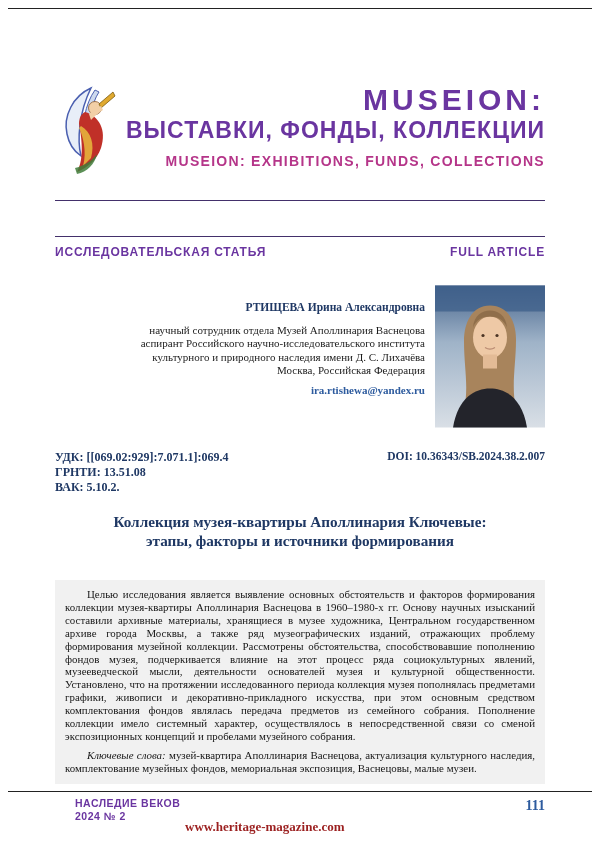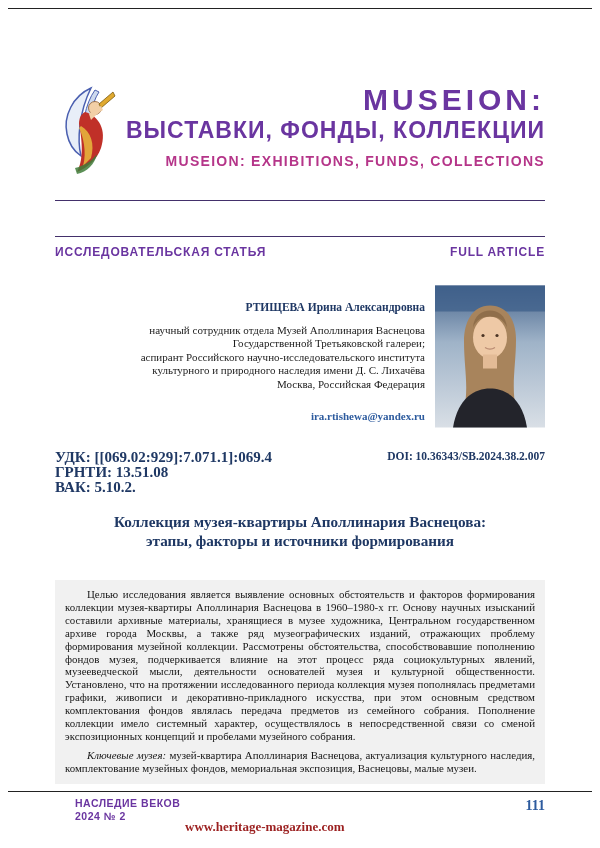--- a/index.html
+++ b/index.html
@@ -28,25 +28,25 @@
   .section-row {
     position: absolute; left: 55px; right: 55px; top: 209px;
     display: flex; justify-content: space-between;
     font-family: "Liberation Sans", sans-serif; font-weight: bold;
     color: #6a35a0; font-size: 12px; letter-spacing: 0.8px; margin-top: 36px;
   }
 
   .author-block { position: absolute; top: 285px; right: 55px; display: flex; align-items: flex-start; }
   .author-text { text-align: right; font-size: 11px; line-height: 13.5px; padding-top: 16px; margin-right: 10px; }
   .author-name { font-weight: bold; color: #1f3864; font-size: 11.5px; margin-bottom: 9px; }
-  .author-email { font-weight: bold; color: #2d5b9e; margin-top: 19px; cursor: pointer; }
+  .author-email { font-weight: bold; color: #2d5b9e; margin-top: 6px; cursor: pointer; }
   .author-photo { width: 110px; height: 143px; flex: 0 0 auto; }
   .author-photo svg { width: 100%; height: 100%; display: block; }
 
-  .codes { position: absolute; left: 55px; top: 450px; font-weight: bold; color: #1f3864; font-size: 15px; line-height: 15px; }
+  .codes { position: absolute; left: 55px; top: 450px; font-weight: bold; color: #1f3864; font-size: 12px; line-height: 15px; }
   .doi   { position: absolute; right: 55px; top: 450px; font-weight: bold; color: #1f3864; font-size: 11.5px; }
 
   .title {
     position: absolute; left: 55px; right: 55px; top: 512px; text-align: center;
     font-weight: bold; color: #1f3864; font-size: 15.2px; line-height: 19px;
   }
 
   .abstract-box {
     position: absolute; left: 55px; right: 55px; top: 580px;
     background: #f1f1f1; padding: 8px 10px 9px 10px;
@@ -94,21 +94,20 @@
   <div class="section-row">
     <span>ИССЛЕДОВАТЕЛЬСКАЯ СТАТЬЯ</span>
     <span>FULL ARTICLE</span>
   </div>
   <div class="rule rule-sec2"></div>
 
   <div class="author-block">
     <div class="author-text">
       <div class="author-name">РТИЩЕВА Ирина Александровна</div>
       <div>научный сотрудник отдела Музей Аполлинария Васнецова</div>
-      <div>Государственной Третьяковской галереи;</div>
       <div>аспирант Российского научно-исследовательского института</div>
       <div>культурного и природного наследия имени Д. С. Лихачёва</div>
       <div>Москва, Российская Федерация</div>
       <div class="author-email">ira.rtishewa@yandex.ru</div>
     </div>
     <div class="author-photo">
       <svg viewBox="0 0 110 142" xmlns="http://www.w3.org/2000/svg">
         <defs>
           <linearGradient id="bgGrad" x1="0" y1="0" x2="0" y2="1">
             <stop offset="0" stop-color="#46648c"></stop>
@@ -131,27 +130,27 @@
   </div>
 
   <div class="codes">
     <div>УДК: [[069.02:929]:7.071.1]:069.4</div>
     <div>ГРНТИ: 13.51.08</div>
     <div>ВАК: 5.10.2.</div>
   </div>
   <div class="doi">DOI: 10.36343/SB.2024.38.2.007</div>
 
   <div class="title">
-    <div>Коллекция музея-квартиры Аполлинария Васнецова:</div>
+    <div>Коллекция музея-квартиры Аполлинария Ключевые:</div>
     <div>этапы, факторы и источники формирования</div>
   </div>
 
   <div class="abstract-box">
     <p>Целью исследования является выявление основных обстоятельств и факторов формирования коллекции музея-квартиры Аполлинария Васнецова в 1960–1980-х гг. Основу научных изысканий составили архивные материалы, хранящиеся в музее художника, Центральном государственном архиве города Москвы, а также ряд музеографических изданий, отражающих проблему формирования музейной коллекции. Рассмотрены обстоятельства, способствовавшие пополнению фондов музея, подчеркивается влияние на этот процесс ряда социокультурных явлений, музееведческой мысли, деятельности основателей музея и культурной общественности. Установлено, что на протяжении исследованного периода коллекция музея пополнялась предметами графики, живописи и декоративно-прикладного искусства, при этом основным средством комплектования фондов являлась передача предметов из семейного собрания. Пополнение коллекции имело системный характер, осуществлялось в непосредственной связи со сменой экспозиционных концепций и пробелами музейного собрания.</p>
-    <p><span class="kw-label">Ключевые музея:</span><span> музей-квартира Аполлинария Васнецова, актуализация культурного наследия, комплектование музейных фондов, мемориальная экспозиция, Васнецовы, малые музеи.</span></p>
+    <p><span class="kw-label">Ключевые слова:</span><span> музей-квартира Аполлинария Васнецова, актуализация культурного наследия, комплектование музейных фондов, мемориальная экспозиция, Васнецовы, малые музеи.</span></p>
   </div>
 
   <div class="rule rule-footer"></div>
 
   <div class="footer-left">
     <div>НАСЛЕДИЕ ВЕКОВ</div>
     <div>2024 № 2</div>
   </div>
   <div class="footer-site">www.heritage-magazine.com</div>
   <div class="footer-page">111</div>

